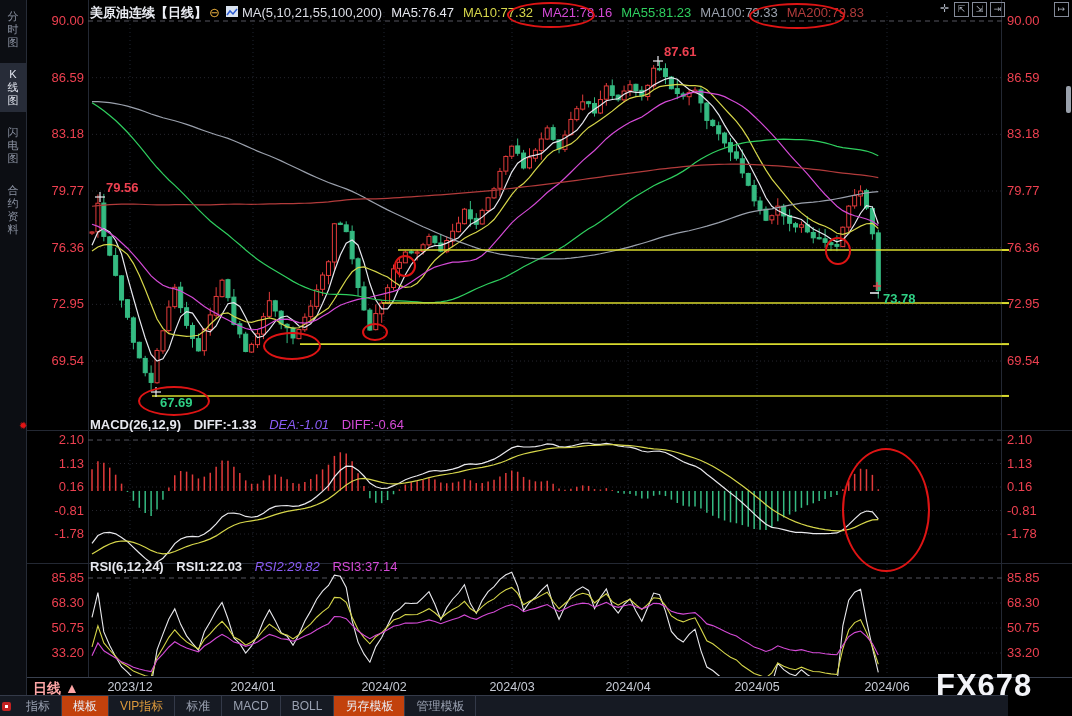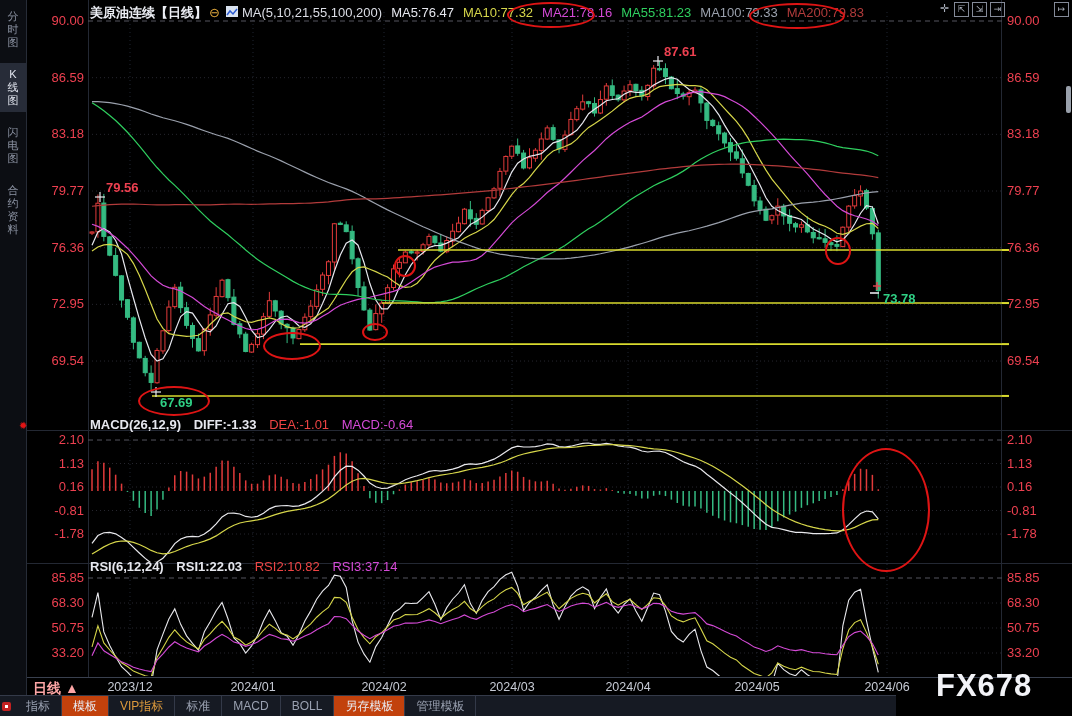--- a/index.html
+++ b/index.html
@@ -11,35 +11,35 @@
   .sidebar{position:absolute;left:0;top:0;width:27px;height:695px;background:#0c0e13;
     border-right:1px solid #272c37;display:flex;flex-direction:column;align-items:center;
     padding-top:5px;gap:9px;box-sizing:border-box;z-index:20;}
   .side-tab{width:100%;padding:5px 0;text-align:center;color:#8d94a4;font-size:11px;line-height:13px;cursor:pointer;}
   .side-tab.active{background:#272c38;color:#e0e4ed;}
   .side-tab span{display:block;}
 
   .legend{position:absolute;white-space:nowrap;font-size:13px;color:#dcdee6;z-index:10;}
   .legend .seg{margin-right:9px;}
   .legend .title{font-weight:700;color:#eceef4;}
-  .c-white{color:#e6e7ee;font-weight:bold;} .c-yellow{color:#ef4444;} .c-magenta{color:#d44ad6;}
+  .c-white{color:#e6e7ee;font-weight:bold;} .c-yellow{color:#8b5cf6;font-style:italic;} .c-magenta{color:#d44ad6;}
 
   .icons{position:absolute;display:flex;gap:3px;z-index:15;}
   .icon-box{width:13px;height:13px;border:1px solid #848a98;color:#aab0bc;font-size:9px;line-height:12px;text-align:center;cursor:pointer;}
   .icon-plain{width:13px;height:13px;color:#aab0bc;font-size:11px;line-height:13px;text-align:center;cursor:pointer;}
 
   .chart-type-icon{display:inline-block;width:12px;height:11px;background:#d9e2ef;vertical-align:-1px;margin:0 4px;}
   .minus-icon{color:#e0a83c;margin:0 2px;}
 
   .red-ellipse{position:absolute;border:2px solid #de1414;border-radius:50%;z-index:40;pointer-events:none;}
 
   .period{position:absolute;left:33px;top:680px;font-size:14px;font-weight:700;color:#fca5a5;z-index:22;cursor:pointer;}
   .watermark{position:absolute;left:936px;top:668px;font-size:31px;font-weight:600;color:#f2f3f7;letter-spacing:1px;z-index:25;}
 
-  .toolbar{position:absolute;left:0;top:695px;width:896px;height:21px;background:#161a23;
+  .toolbar{position:absolute;left:0;top:695px;width:1008px;height:21px;background:#161a23;
     border-top:1px solid #343a49;display:flex;align-items:stretch;font-size:12px;z-index:30;box-sizing:border-box;}
   .tb-spacer{width:15px;}
   .tb-tab{padding:0 11px;color:#9aa1b1;border-right:1px solid #333948;display:flex;align-items:center;cursor:pointer;}
   .tb-tab.active{background:#c2410c;color:#e8ebf2;}
   .tb-tab.vip{color:#dd9a3c;}
 
   .rec-icon{position:absolute;left:2px;top:702px;width:9px;height:9px;background:#c32121;border-radius:2px;z-index:35;}
   .rec-icon:after{content:"";position:absolute;left:3px;top:3px;width:3px;height:3px;background:#fff;}
   .starburst{position:absolute;left:19px;top:420px;color:#e01414;font-size:10px;z-index:21;}
   .scroll-thumb{position:absolute;left:1066px;top:86px;width:5px;height:27px;background:#99a0ab;border-radius:2px;z-index:21;cursor:pointer;}
@@ -607,27 +607,27 @@
   <div class="legend" id="main-legend" style="left:90px;top:4px;">
     <span class="title">美原油连续</span><span class="title">【日线】</span><span class="minus-icon">⊖</span><span class="chart-type-icon"><svg width="12" height="11">
           <polyline points="1,8 4,4 7,7 11,2" fill="none" stroke="#2c5bd0" stroke-width="1.5"></polyline>
         </svg></span><span class="seg">MA(5,10,21,55,100,200)</span><span id="ma-items"><span class="seg" style="color: rgb(230, 231, 238);">MA5:76.47</span><span class="seg" style="color: rgb(214, 214, 74);">MA10:77.32</span><span class="seg" style="color: rgb(212, 74, 214);">MA21:78.16</span><span class="seg" style="color: rgb(47, 207, 95);">MA55:81.23</span><span class="seg" style="color: rgb(154, 160, 172);">MA100:79.33</span><span class="seg" style="color: rgb(178, 59, 59);">MA200:79.83</span></span>
   </div>
 
   <div class="legend" style="left:90px;top:417px;">
     <span class="seg c-white">MACD(26,12,9)</span>
     <span class="seg c-white">DIFF:-1.33</span>
     <span class="seg c-yellow">DEA:-1.01</span>
-    <span class="seg c-magenta">MACD:-0.64</span>
+    <span class="seg c-magenta">DIFF:-0.64</span>
   </div>
 
   <div class="legend" style="left:90px;top:559px;">
     <span class="seg c-white">RSI(6,12,24)</span>
     <span class="seg c-white">RSI1:22.03</span>
-    <span class="seg c-yellow">RSI2:10.82</span>
+    <span class="seg c-yellow">RSI2:29.82</span>
     <span class="seg c-magenta">RSI3:37.14</span>
   </div>
 
   <div class="icons" id="top-icons" style="left:938px;top:2px;">
       <div class="icon-plain">✛</div>
       <div class="icon-box">⇱</div>
       <div class="icon-box">⇲</div>
       <div class="icon-box">⇥</div>
     </div>
   <div class="icons" id="corner-icon" style="left:1054px;top:2px;">

